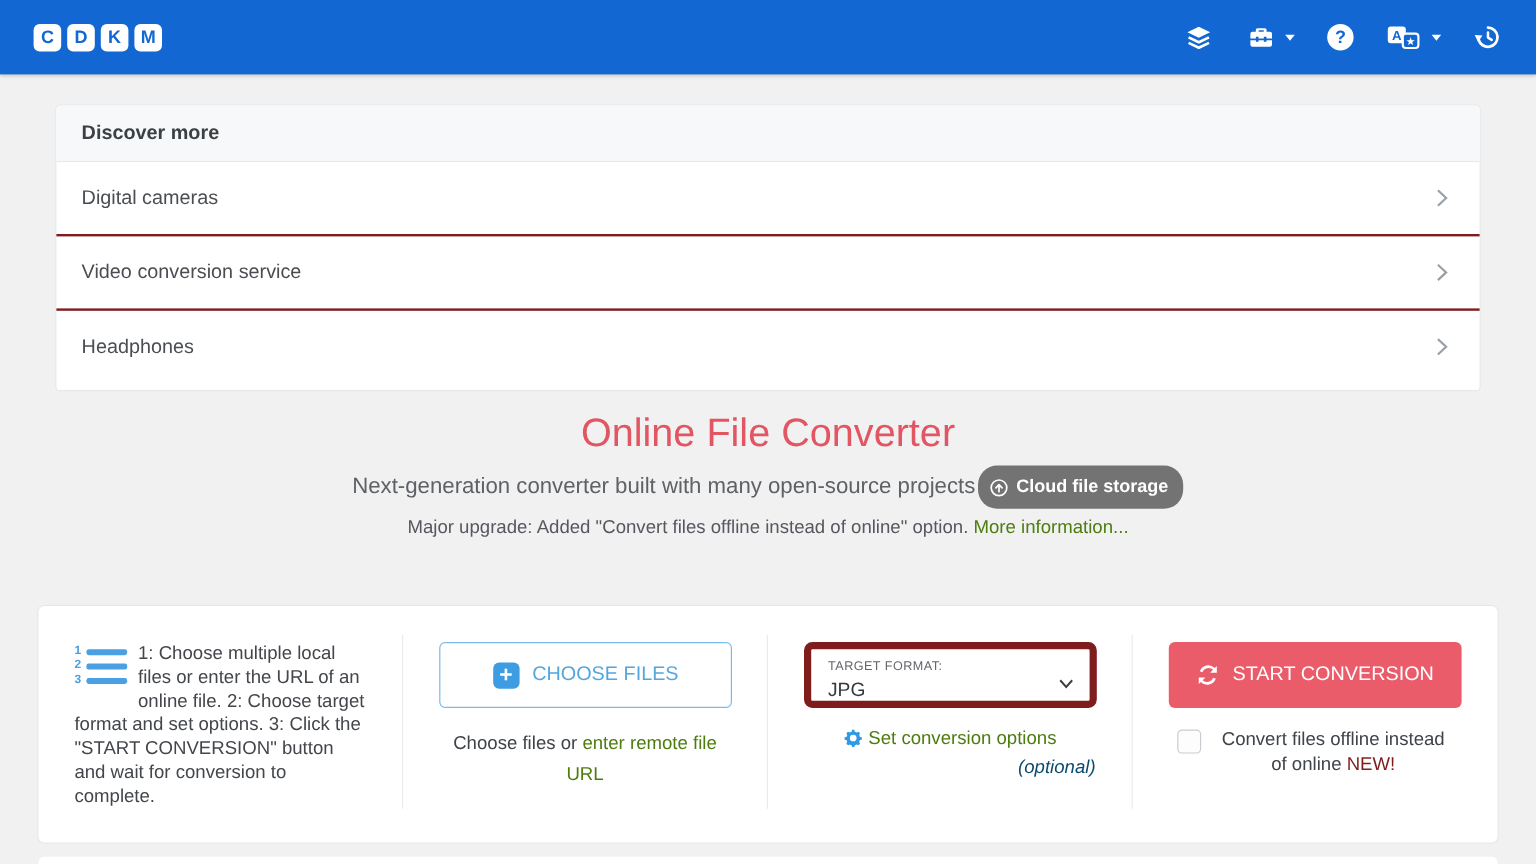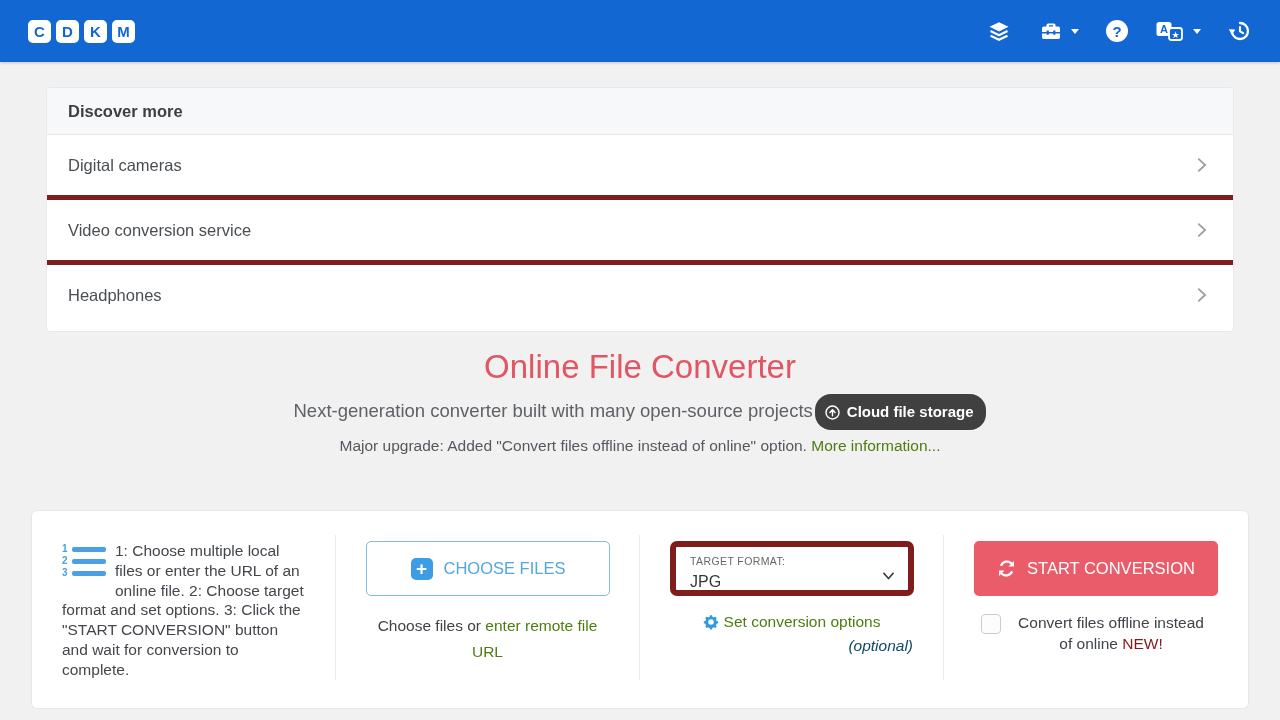--- a/index.html
+++ b/index.html
@@ -18,28 +18,28 @@
            border-right:4.5px solid transparent; border-top:5px solid #fff; margin-left:7px; }
   .help-circle { width:22px; height:22px; border-radius:50%; background:#fff; color:#1267d2;
                  font-weight:bold; font-size:15px; display:flex; align-items:center; justify-content:center; }
 
   
   .discover-card { width:1186px; margin:25px auto 0; background:#fff; border:1px solid #e6e8ea;
                    border-radius:4px; padding-bottom:6px; }
   .discover-header { padding:14px 21px; background:#f7f8fa; border-bottom:1px solid #e6e8ea;
                      font-weight:bold; font-size:16.5px; color:#3c4043; border-radius:4px 4px 0 0; line-height:18px; }
   .discover-row { height:60px; display:flex; align-items:center; justify-content:space-between;
-                  padding:0 21px; border-bottom:5px solid #7f1d1d; font-size:16.5px; color:#4a4e52; cursor:pointer; }
+                  padding:0 21px; border-bottom:2px solid #7f1d1d; font-size:16.5px; color:#4a4e52; cursor:pointer; }
   .discover-row:last-child { border-bottom:none; }
 
   
   .hero { text-align:center; }
   .hero-title { margin-top:16px; font-size:33px; line-height:38px; color:#e25663; font-weight:400; }
   .hero-sub { margin-top:8px; font-size:18.5px; line-height:28px; color:#5e6166; }
-  .badge { display:inline-flex; align-items:center; gap:6px; background:#404040; color:#fff;
+  .badge { display:inline-flex; align-items:center; gap:6px; background:#737373; color:#fff;
            border-radius:16px; padding:4px 13px 4px 9px; font-size:15px; font-weight:bold;
            vertical-align:middle; margin-left:2px; cursor:pointer; }
   .hero-upgrade { margin-top:6px; font-size:15.5px; line-height:20px; color:#55585e; }
   a.link { color:#4d7c0f; text-decoration:none; cursor:pointer; }
 
   
   .main-card { width:1216px; margin:55px auto 0; background:#fff; border-radius:5px;
                display:flex; padding:24px 0 28px; box-shadow:0 0 0 1px rgba(0,0,0,.04); }
   .col { width:304px; box-sizing:border-box; padding:6px 30px 0; border-right:1px solid #e9ebed; }
   .col:last-child { border-right:none; }

